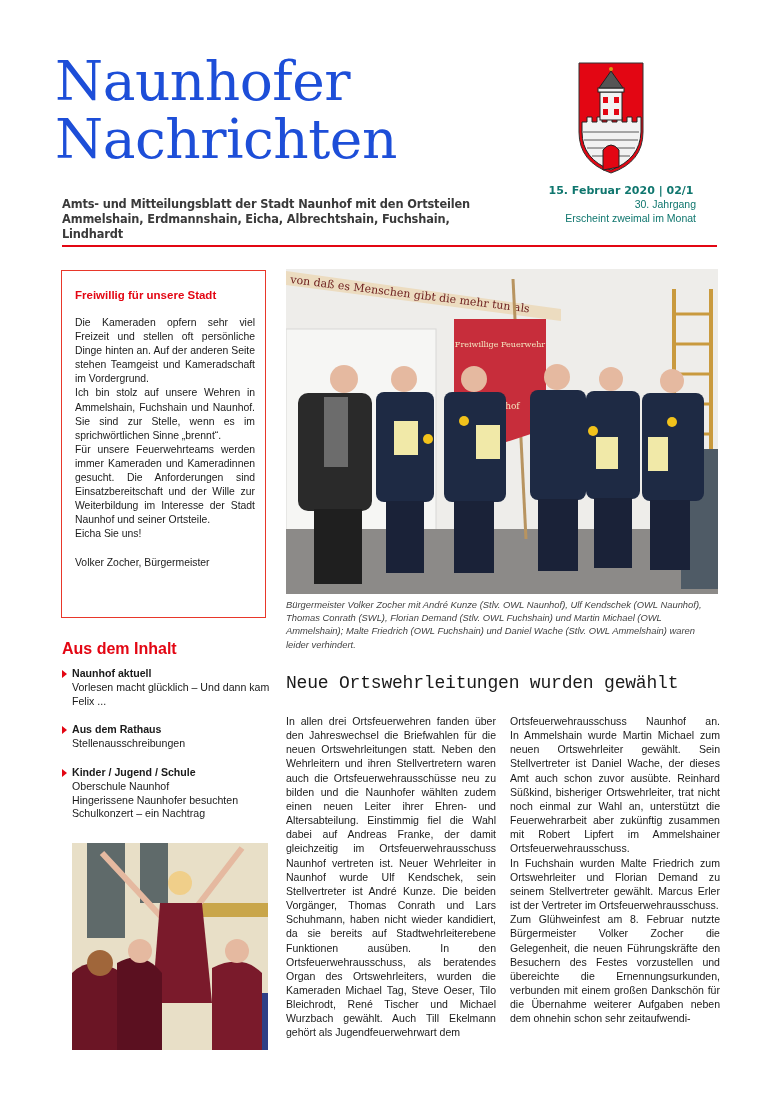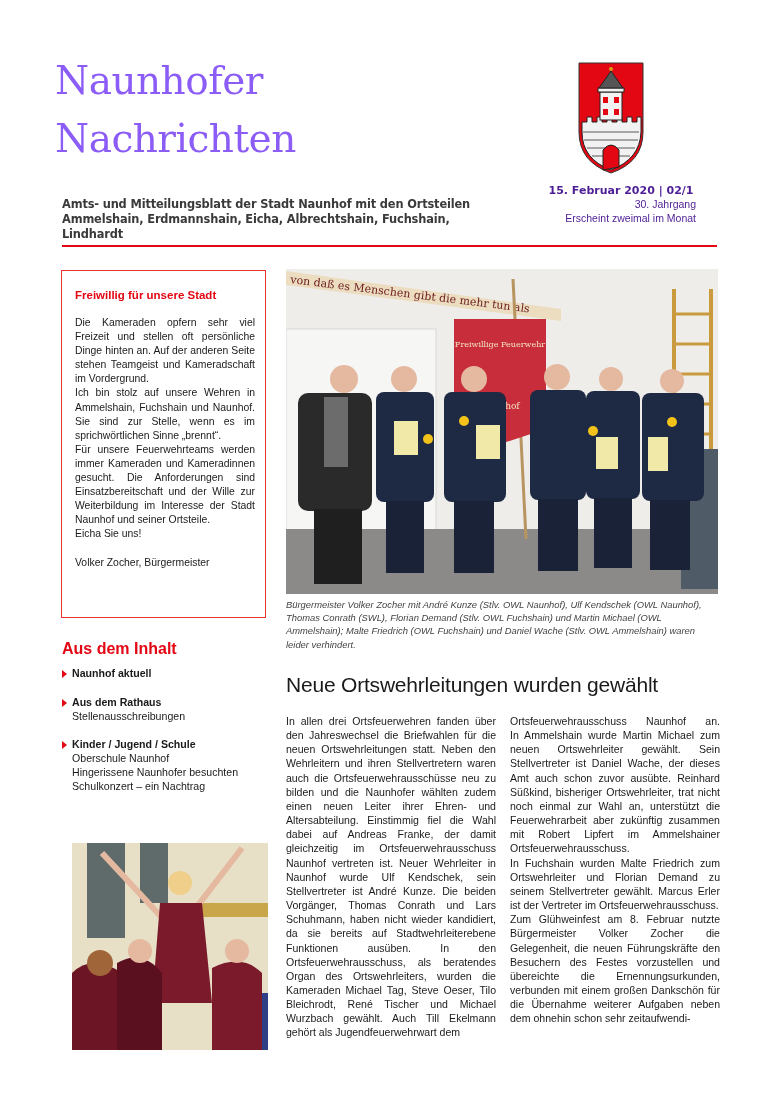--- a/index.html
+++ b/index.html
@@ -1,27 +1,27 @@
 <!DOCTYPE html>
 <html><head>
 <meta charset="utf-8">
 <style>
   html, body { margin: 0; padding: 0; background: #ffffff; }
   body { width: 782px; height: 1097px; position: relative; overflow: hidden;
          font-family: "DejaVu Sans", sans-serif; color: #1a1a1a; }
   .abs { position: absolute; }
 
   
-  .masthead-title { left: 55px; top: 52px; width: 420px; color: #8b5cf6;
-    font-family: "DejaVu Serif", serif; font-size: 39px; line-height: 58px;
+  .masthead-title { left: 55px; top: 52px; width: 420px; color: #1d4ed8;
+    font-family: "DejaVu Serif", serif; font-size: 55px; line-height: 58px;
     letter-spacing: -0.5px; }
   .masthead-sub { left: 62px; top: 197px; width: 440px; font-size: 11.4px; line-height: 15px;
     color: #3a3a3a; font-weight: bold; letter-spacing: -0.15px; }
   .crest { left: 578px; top: 62px; width: 66px; height: 112px; }
-  .issue-block { left: 546px; top: 183px; width: 150px; text-align: center; color: #4c1d95; }
+  .issue-block { left: 546px; top: 183px; width: 150px; text-align: center; color: #0f766e; }
   .issue-date { font-weight: bold; font-size: 11px; line-height: 15px; }
   .issue-line { font-size: 10.5px; line-height: 13.5px; font-family: Liberation Sans, sans-serif; text-align: right; }
   .rule { left: 62px; top: 245px; width: 655px; height: 1.5px; background: #e30613; }
 
   
   .box { left: 61px; top: 270px; width: 205px; height: 348px; border: 1.5px solid #e8372a;
     box-sizing: border-box; padding: 18px 10px 0 13px; }
   .box-title { color: #e30613; font-weight: bold; font-size: 11.5px; margin-bottom: 15px;
     font-family: "Liberation Sans", sans-serif; }
   .box-body p { margin: 0; font-size: 10.4px; line-height: 14.1px; text-align: justify;
@@ -36,22 +36,22 @@
     border-top: 4px solid transparent; border-bottom: 4px solid transparent; border-left: 5px solid #e30613; }
   .toc-head { font-weight: bold; }
 
   
   .photo-main { left: 286px; top: 269px; width: 432px; height: 325px; overflow: hidden; background: #e9e7e4; }
   .caption { left: 286px; top: 598px; width: 432px; font-style: italic; font-size: 9.4px;
     line-height: 13.2px; color: #444; font-family: "Liberation Sans", sans-serif; }
   .photo-dance { left: 72px; top: 843px; width: 196px; height: 207px; overflow: hidden; }
 
   
-  .headline { left: 286px; top: 673px; width: 440px; font-size: 21px; color: #1a1a1a;
-    font-family: Liberation Sans, sans-serif; letter-spacing: -0.2px; }
+  .headline { left: 286px; top: 673px; width: 440px; font-size: 18px; color: #1a1a1a;
+    font-family: Liberation Mono, monospace; letter-spacing: -0.2px; }
   .col { top: 714px; width: 210px; font-family: "Liberation Sans", sans-serif; }
   .col p { margin: 0; font-size: 10.55px; line-height: 14.15px; text-align: justify; hyphens: auto; }
   .col1 { left: 286px; }
   .col2 { left: 510px; }
 </style>
 </head>
 <body>
 
 <div class="abs masthead-title">
   <div>Naunhofer</div>
@@ -100,20 +100,21 @@
     <p>Eicha Sie uns!</p>
     <p class="box-sign">Volker Zocher, Bürgermeister</p>
   </div>
 </div>
 
 <div class="abs contents">
   <div class="contents-title">Aus dem Inhalt</div>
   <div class="toc-item">
     <span class="toc-arrow"></span>
     <div class="toc-head">Naunhof aktuell</div>
+    <div>Vorlesen macht glücklich – Und dann kam Felix ...</div>
   </div>
   <div class="toc-item">
     <span class="toc-arrow"></span>
     <div class="toc-head">Aus dem Rathaus</div>
     <div>Stellenausschreibungen</div>
   </div>
   <div class="toc-item">
     <span class="toc-arrow"></span>
     <div class="toc-head">Kinder / Jugend / Schule</div>
     <div>Oberschule Naunhof</div>

